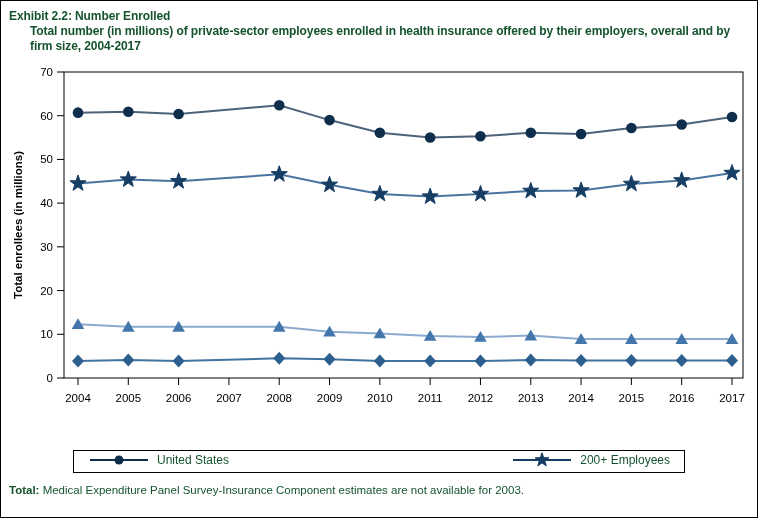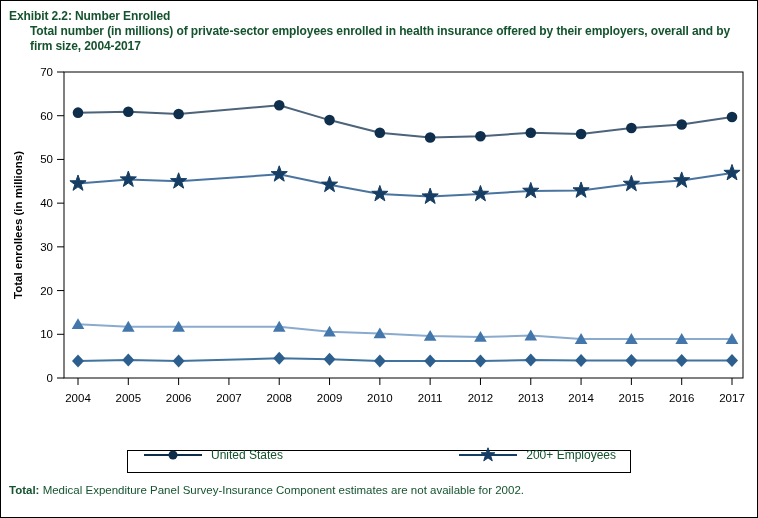--- a/index.html
+++ b/index.html
@@ -21,28 +21,28 @@
     line-height: 15px;
     letter-spacing: -0.1px;
   }
   .subtitle-line { max-width: 705px; margin-left: 21px; }
   .chart-wrap { margin-top: 2px; }
   svg text {
     font-family: "Liberation Sans", sans-serif;
     fill: #000;
   }
   .legend {
-    width: 504px;
+    width: 612px;
     margin: 32px auto 0 auto;
     border: 1px solid #000;
     height: 23px;
     display: flex;
-    align-items: flex-end;
+    align-items: flex-start;
     justify-content: space-between;
-    padding: 8px 14px;
+    padding: 0 14px;
   }
   .legend-item { display: flex; align-items: center; }
   .legend-item span {
     font-size: 12px;
     margin-left: 7px;
     white-space: nowrap;
   }
   .footer { padding: 10px 8px 0 8px; }
   .foot-line { font-size: 11.5px; line-height: 15px; }
   .foot-line .b { font-weight: bold; }
@@ -174,15 +174,15 @@
       <div class="legend-item">
         <svg width="62" height="18">
           <line x1="2" y1="9" x2="60" y2="9" stroke="#163d63" stroke-width="2"></line>
           <path d="M31.00 1.78L32.70 6.66L37.87 6.77L33.75 9.89L35.25 14.85L31.00 11.89L26.75 14.85L28.25 9.89L24.13 6.77L29.30 6.66Z" stroke="#163d63" stroke-width="1" fill="#163d63"></path>
         </svg>
         <span>200+ Employees</span>
       </div>
     </div>
 
   <div class="footer">
-    <div class="foot-line"><span class="b">Total:</span><span> Medical Expenditure Panel Survey-Insurance Component estimates are not available for 2002.</span></div>
+    <div class="foot-line"><span class="b">Total:</span><span> Medical Expenditure Panel Survey-Insurance Component estimates are not available for 2003.</span></div>
   </div>
 </div>
 
 </body></html>

